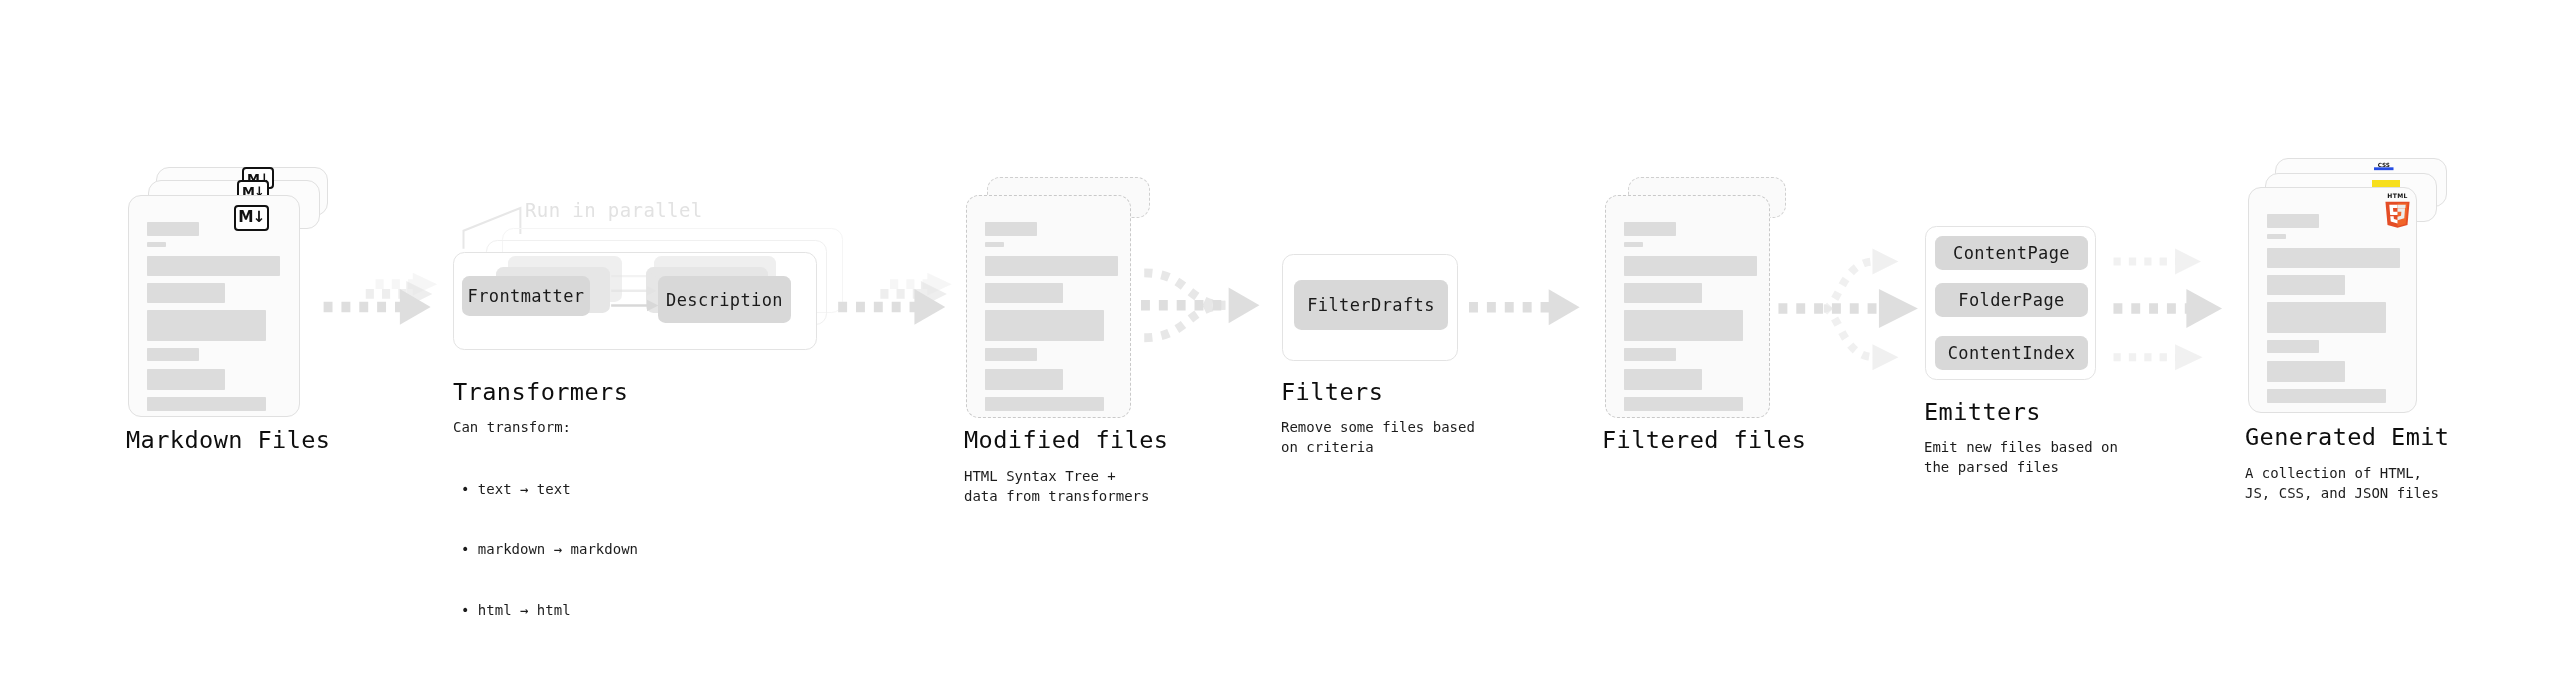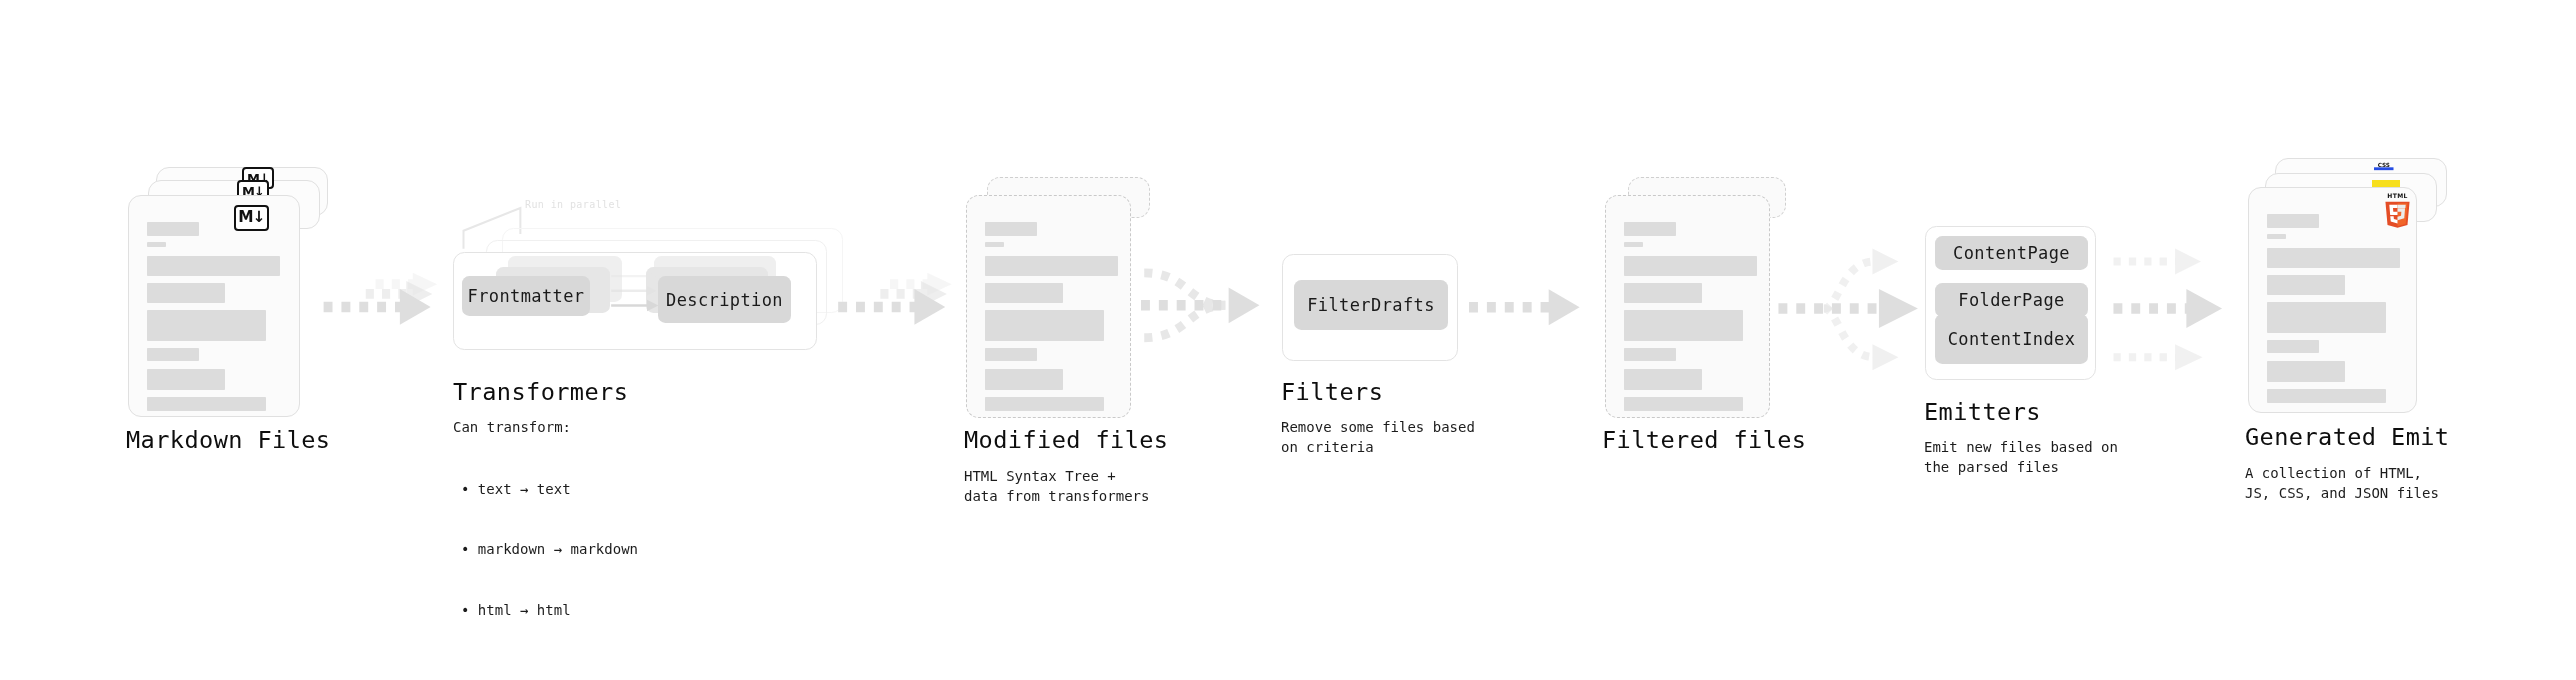--- a/index.html
+++ b/index.html
@@ -92,21 +92,21 @@
   }
   .cap-sub{
     position:absolute;
     font-size:14px;
     line-height:1.45;
     color:#1c1c1c;
     white-space:pre;
   }
   .cap-note{
     position:absolute;
-    font-size:10px;
+    font-size:19px;
     color:#e2e2e2;
     white-space:nowrap;
     letter-spacing:0.4px;
   }
   .bullets{margin:0;padding:0;list-style:none;}
   .bullets li{white-space:pre;}
 
   svg{display:block;overflow:visible;}
 </style>
 </head>
@@ -296,21 +296,21 @@
   </svg>
 
   <div class="node">
     <div class="gbox" style="left:1925px;top:226px;width:171px;height:154px;"></div>
     <div class="pill" style="left:1935px;top:236px;width:153px;height:34px;">
       <span>ContentPage</span>
     </div>
     <div class="pill" style="left:1935px;top:283px;width:153px;height:34px;">
       <span>FolderPage</span>
     </div>
-    <div class="pill" style="left:1935px;top:314px;width:153px;height:50px;justify-content:center;">
+    <div class="pill" style="left:1935px;top:336px;width:153px;height:34px;justify-content:center;">
       <span>ContentIndex</span>
     </div>
     <div class="cap-title" style="left:1924px;top:398px;">Emitters</div>
     <div class="cap-sub" style="left:1924px;top:437px;">Emit new files based on
 the parsed files</div>
   </div>
 
   <svg class="node" style="left:2113px;top:234px;" width="163" height="154" viewBox="0 0 200 190">
     <g opacity="0.5">
       <line x1="0" y1="34" x2="78" y2="34" stroke="#e4e4e4" stroke-width="10" stroke-dasharray="9 10"></line>

